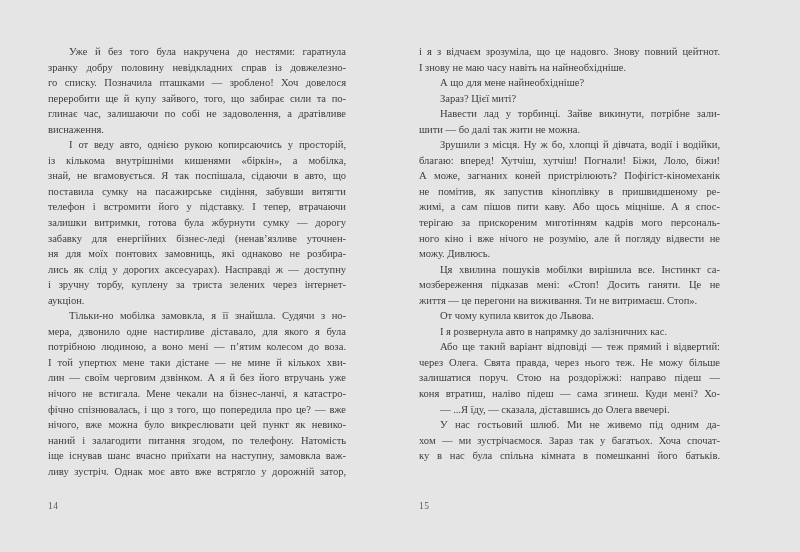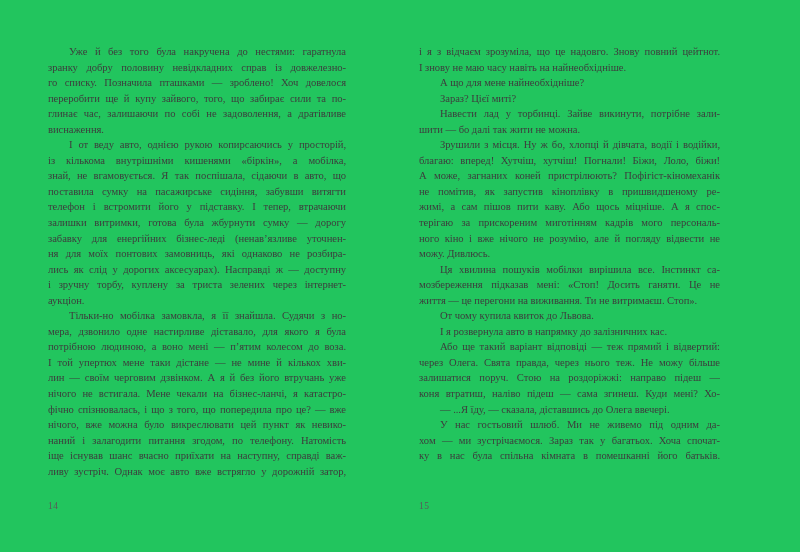--- a/index.html
+++ b/index.html
@@ -4,21 +4,21 @@
 <style>
   html, body {
     margin: 0;
     padding: 0;
     background: #ffffff;
   }
   .spread {
     position: relative;
     width: 800px;
     height: 552px;
-    background: #22c55e;
+    background: #e5e5e5;
     font-family: "Liberation Serif", "DejaVu Serif", serif;
     color: #3d3d3d;
     overflow: hidden;
   }
   .page {
     position: absolute;
     top: 0;
     height: 552px;
   }
   .page-left  { left: 48px;  width: 298px; }
@@ -88,21 +88,21 @@
         <div class="paragraph">
           <div class="line indent">Тільки-но мобілка замовкла, я її знайшла. Судячи з но-</div>
           <div class="line">мера, дзвонило одне настирливе діставало, для якого я була</div>
           <div class="line">потрібною людиною, а воно мені — п’ятим колесом до воза.</div>
           <div class="line">І той упертюх мене таки дістане — не мине й кількох хви-</div>
           <div class="line">лин — своїм черговим дзвінком. А я й без його втручань уже</div>
           <div class="line">нічого не встигала. Мене чекали на бізнес-ланчі, я катастро-</div>
           <div class="line">фічно спізнювалась, і що з того, що попередила про це? — вже</div>
           <div class="line">нічого, вже можна було викреслювати цей пункт як невико-</div>
           <div class="line">наний і залагодити питання згодом, по телефону. Натомість</div>
-          <div class="line">іще існував шанс вчасно приїхати на наступну, справді важ-</div>
+          <div class="line">іще існував шанс вчасно приїхати на наступну, замовкла важ-</div>
           <div class="line">ливу зустріч. Однак моє авто вже встрягло у дорожній затор,</div>
         </div>
       </div>
     <div class="folio">14</div>
   </div>
 
   <div class="page page-right">
     <div class="page-text">
         <div class="paragraph">
           <div class="line">і я з відчаєм зрозуміла, що це надовго. Знову повний цейтнот.</div>

